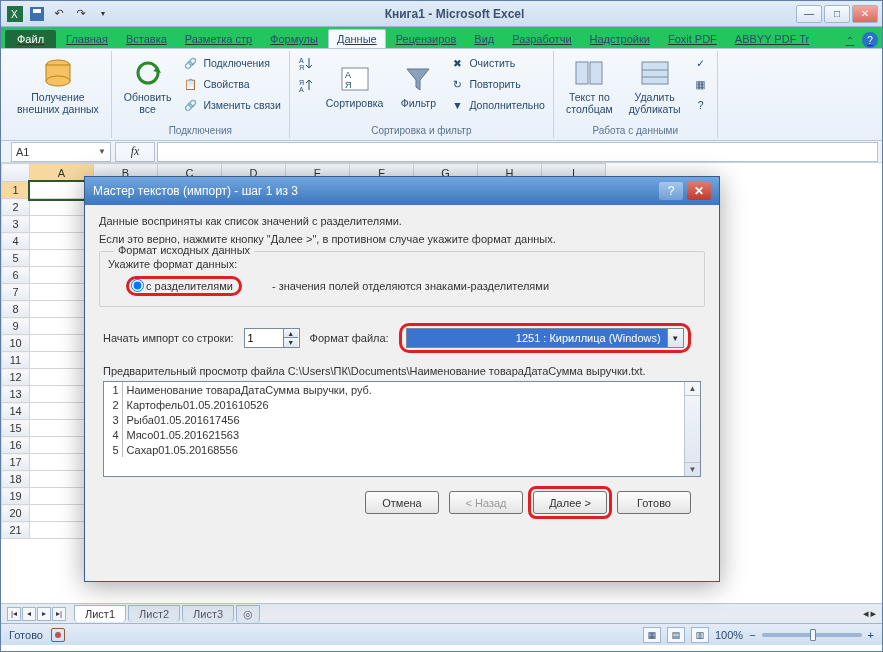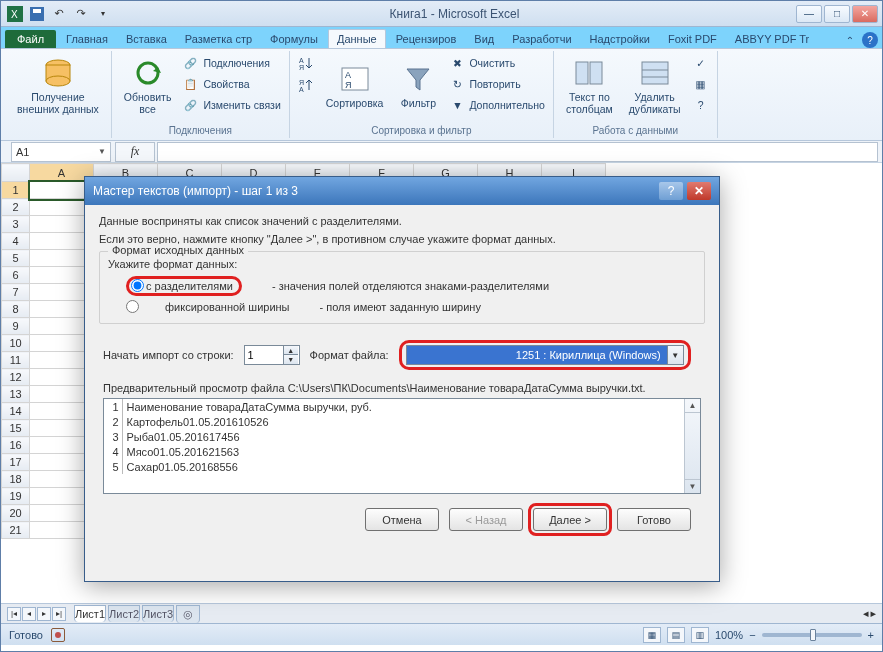--- a/index.html
+++ b/index.html
@@ -3,27 +3,27 @@
 <meta charset="utf-8">
 <style>
 * { box-sizing: border-box; margin: 0; padding: 0; font-family: "Segoe UI", Tahoma, sans-serif; }
 body { background: #fff; font-size: 11px; color: #333; width: 883px; height: 652px; overflow: hidden; position: relative; }
 
 
 .window { border: 1px solid #5e7ea8; width: 883px; height: 652px; background: #fff; }
 .titlebar { height: 26px; background: linear-gradient(#e3ecf7,#cfdff0); display: flex; align-items: center; padding: 0 4px; border-bottom: 1px solid #9fb6d1; }
 .titlebar .qat { display: flex; gap: 2px; align-items: center; }
 .titlebar .qat .qbtn { width: 20px; height: 20px; display:flex; align-items:center; justify-content:center; border-radius:2px; }
-.titlebar .title { flex: 1; text-align: center; color:#3b5372; font-size:12px; }
+.titlebar .title { flex: 1; text-align: center; color:#3b5372; font-size:12px;font-weight:bold; }
 .titlebar .wincontrols { display:flex; gap:2px; }
 .titlebar .wincontrols .wbtn { width:26px; height:18px; border:1px solid #9fb6d1; background:linear-gradient(#f7fbff,#dce8f5); border-radius:2px; display:flex; align-items:center; justify-content:center; font-size:10px; color:#2a4a6e;}
 .titlebar .wincontrols .wbtn.close { background:linear-gradient(#f4a6a0,#d96b60); color:#fff; }
 
 
-.ribbon-tabs { height: 22px; background:#7dd3fc; display:flex; align-items:flex-end; padding:0 4px; border-bottom:1px solid #b6c7db; gap:2px;}
+.ribbon-tabs { height: 22px; background:#22c55e; display:flex; align-items:flex-end; padding:0 4px; border-bottom:1px solid #b6c7db; gap:2px;text-decoration:underline;}
 .ribbon-tabs .tab { padding:3px 8px; font-size:11px; color:#2a4a6e; cursor:pointer; }
 .ribbon-tabs .tab.file { background:#1e6b3a; color:#fff; border-radius:2px 2px 0 0; padding:3px 12px;}
 .ribbon-tabs .tab.active { background:#f5f9fd; border:1px solid #b6c7db; border-bottom:none; border-radius:2px 2px 0 0;}
 .ribbon-tabs .helpbtn { margin-left:auto; display:flex; gap:4px; align-items:center;}
 .ribbon-tabs .helpbtn .hb { width:16px; height:16px; border-radius:8px; display:flex; align-items:center; justify-content:center; font-size:10px;}
 
 
 .ribbon { height:92px; background:linear-gradient(#f5f9fd,#e8f0f9); border-bottom:1px solid #b6c7db; display:flex; padding:2px 4px; gap:0;}
 .rgroup { border-right:1px solid #c6d4e3; padding:2px 6px 0 6px; display:flex; flex-direction:column; justify-content:space-between;}
 .rgroup .grplabel { text-align:center; font-size:10px; color:#5a7390; padding-bottom:2px;}
@@ -49,21 +49,21 @@
 .grid .rowh { background:linear-gradient(#f7f9fc,#e6ebf2); width:28px; text-align:center; color:#333; font-weight:normal;}
 .grid td { height:17px; width:64px; }
 .grid td.sel { background:#fff; outline:2px solid #2a5a2a;}
 .colh.selcol { background:#f7d9a0;}
 .rowh.selrow { background:#f7d9a0;}
 
 
 .sheettabs { height:20px; background:#e6ebf2; border-top:1px solid #b6c7db; display:flex; align-items:center; font-size:11px; padding:0 6px; gap:2px;}
 .sheettabs .nav { display:flex; gap:1px; margin-right:6px;}
 .sheettabs .nav span { width:14px; height:14px; border:1px solid #9fb6d1; background:#f4f7fb; display:flex; align-items:center; justify-content:center; font-size:8px;}
-.sheettabs .stab { padding:2px 0; border:1px solid #9fb6d1; border-bottom:none; background:#fff; border-radius:0 0 4px 4px;}
+.sheettabs .stab { padding:2px 10px; border:1px solid #9fb6d1; border-bottom:none; background:#fff; border-radius:0 0 4px 4px;}
 .sheettabs .stab.inactive { background:#dce5ef; color:#556;}
 .sheettabs .scroll { margin-left:auto; display:flex; gap:2px;}
 
 
 .status { height:22px; background:linear-gradient(#e3ecf7,#cfdff0); border-top:1px solid #9fb6d1; display:flex; align-items:center; padding:0 8px; font-size:11px; color:#2a4a6e;}
 .status .right { margin-left:auto; display:flex; align-items:center; gap:6px;}
 .zoomslider { width:100px; height:4px; background:#9fb6d1; border-radius:2px; position:relative;}
 .zoomslider .thumb { position:absolute; left:48px; top:-4px; width:6px; height:12px; background:#f4f7fb; border:1px solid #6b829c; border-radius:1px;}
 .viewbtn{width:18px;height:16px;border:1px solid #9fb6d1;background:#f4f7fb;display:flex;align-items:center;justify-content:center;font-size:9px;}
 
@@ -93,21 +93,21 @@
 .preview { border:1px solid #7a8a99; background:#fff; height:96px; margin:0 4px; overflow:auto; position:relative;}
 .preview table { font-family:"Courier New",monospace; font-size:11px; border-collapse:collapse; width:100%;}
 .preview td.ln { width:18px; text-align:right; padding-right:3px; border-right:1px solid #bbb; color:#333; background:#fff;}
 .preview td.tx { padding-left:4px; white-space:pre;}
 .preview td { height:15px;}
 .dlg-buttons { display:flex; justify-content:flex-end; gap:10px; padding:14px 14px 8px 0;}
 .dlg-buttons .btn { min-width:74px; height:23px; border:1px solid #707070; background:linear-gradient(#fdfdfd,#e4e4e4); border-radius:3px; font-size:11px; display:flex; align-items:center; justify-content:center; }
 .dlg-buttons .btn.disabled { color:#9a9a9a;}
 .dlg-buttons .btn.hl { outline:3px solid #e02020; outline-offset:2px; border-radius:3px;text-align:center;}
 .groove { border:1px solid #d0d0d0; border-radius:2px; padding:6px 8px 8px 8px; position:relative; margin-top:4px;}
-.groove .glegend{ position:absolute; top:-8px; left:8px; background:#f0f0f0; padding:0 4px;}
+.groove .glegend{ position:absolute; top:-8px; left:14px; background:#f0f0f0; padding:0 4px;}
 .prev-scroll{position:absolute;right:0;top:0;bottom:0;width:16px;background:linear-gradient(#f4f7fb,#dce5ef);border-left:1px solid #bcc6d1;}
 .prev-scroll .ar{height:14px;display:flex;align-items:center;justify-content:center;font-size:8px;color:#555;border-bottom:1px solid #bcc6d1;}
 .prev-scroll .ar.bot{position:absolute;bottom:0;left:0;right:0;border-top:1px solid #bcc6d1;border-bottom:none;}
 
 svg { display:block; }
 </style>
 </head>
 <body>
 
 <div class="window">
@@ -677,25 +677,20 @@
 
       <div class="groove">
         <span class="glegend">Формат исходных данных</span>
         <div style="margin-bottom:4px;">Укажите формат данных:</div>
         <div class="radio-row">
           <span class="hl-red">
             <input type="radio" checked="" style="">
             <span>с разделителями</span>
           </span>
           <span style="margin-left:6px;">- значения полей отделяются знаками-разделителями</span>
-        </div>
-        <div class="radio-row">
-          <input type="radio" style="">
-          <span>фиксированной ширины</span>
-          <span style="margin-left:6px;">- поля имеют заданную ширину</span>
         </div>
       </div>
 
       <div class="row-import">
         <span>Начать импорт со строки:</span>
         <div class="spin">
           <input value="1" style="">
           <div class="spbtns">
               <span>▲</span>
               <span>▼</span>

